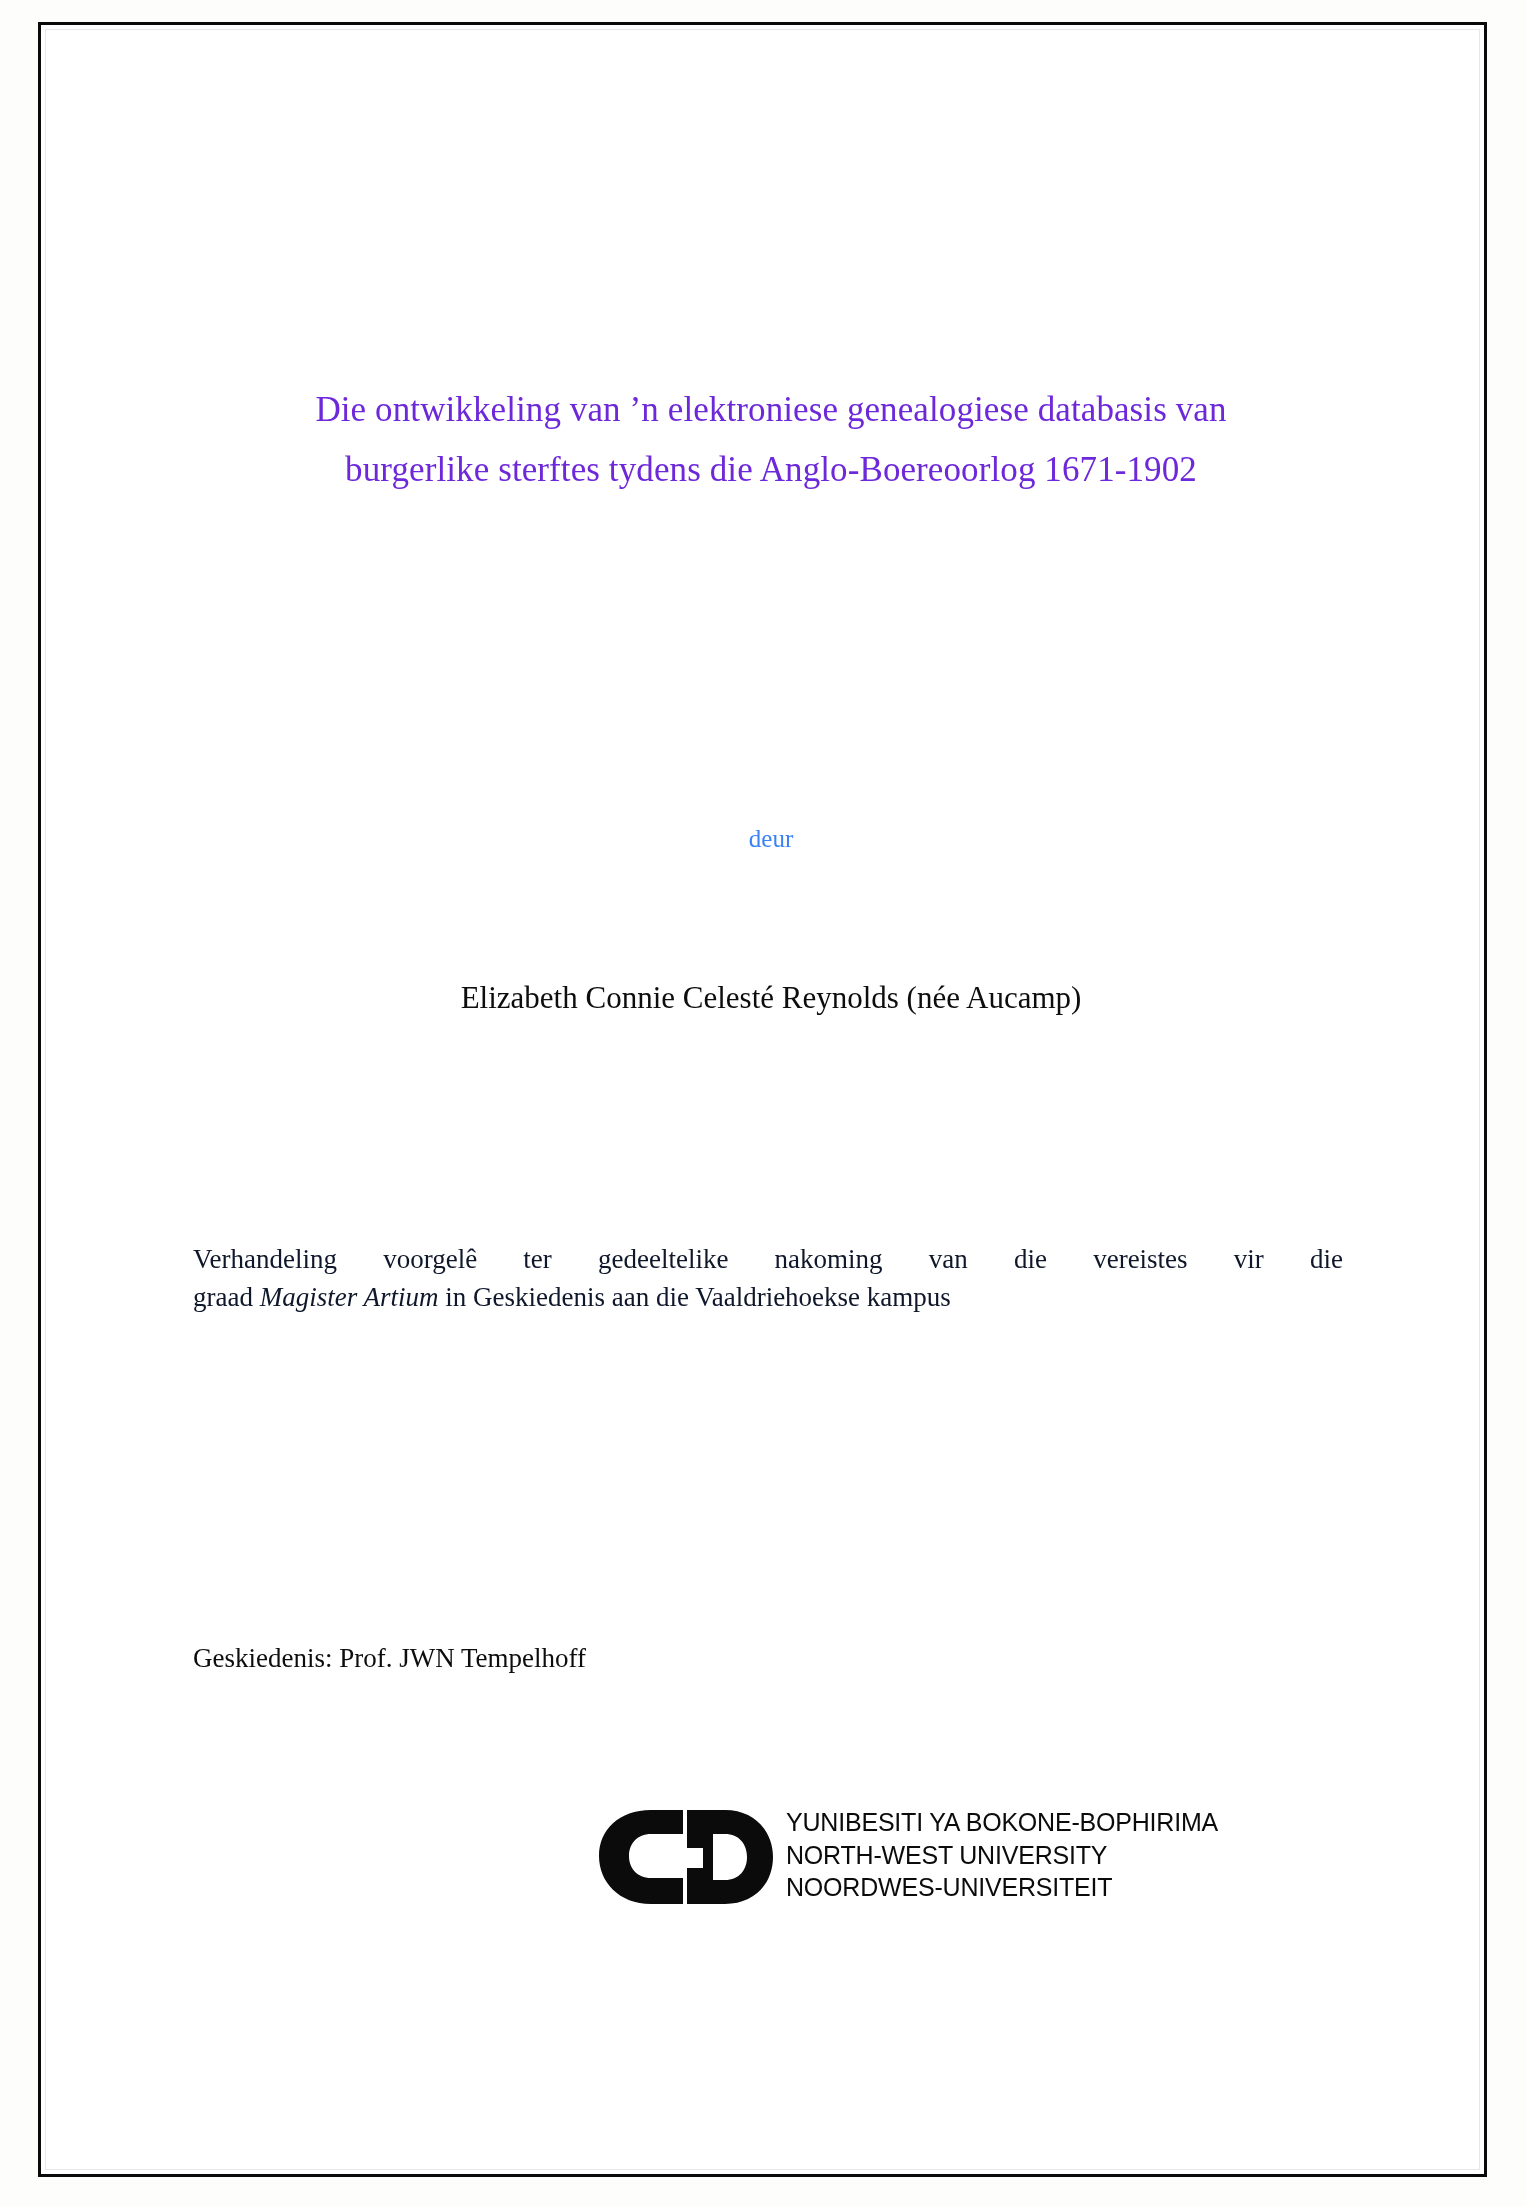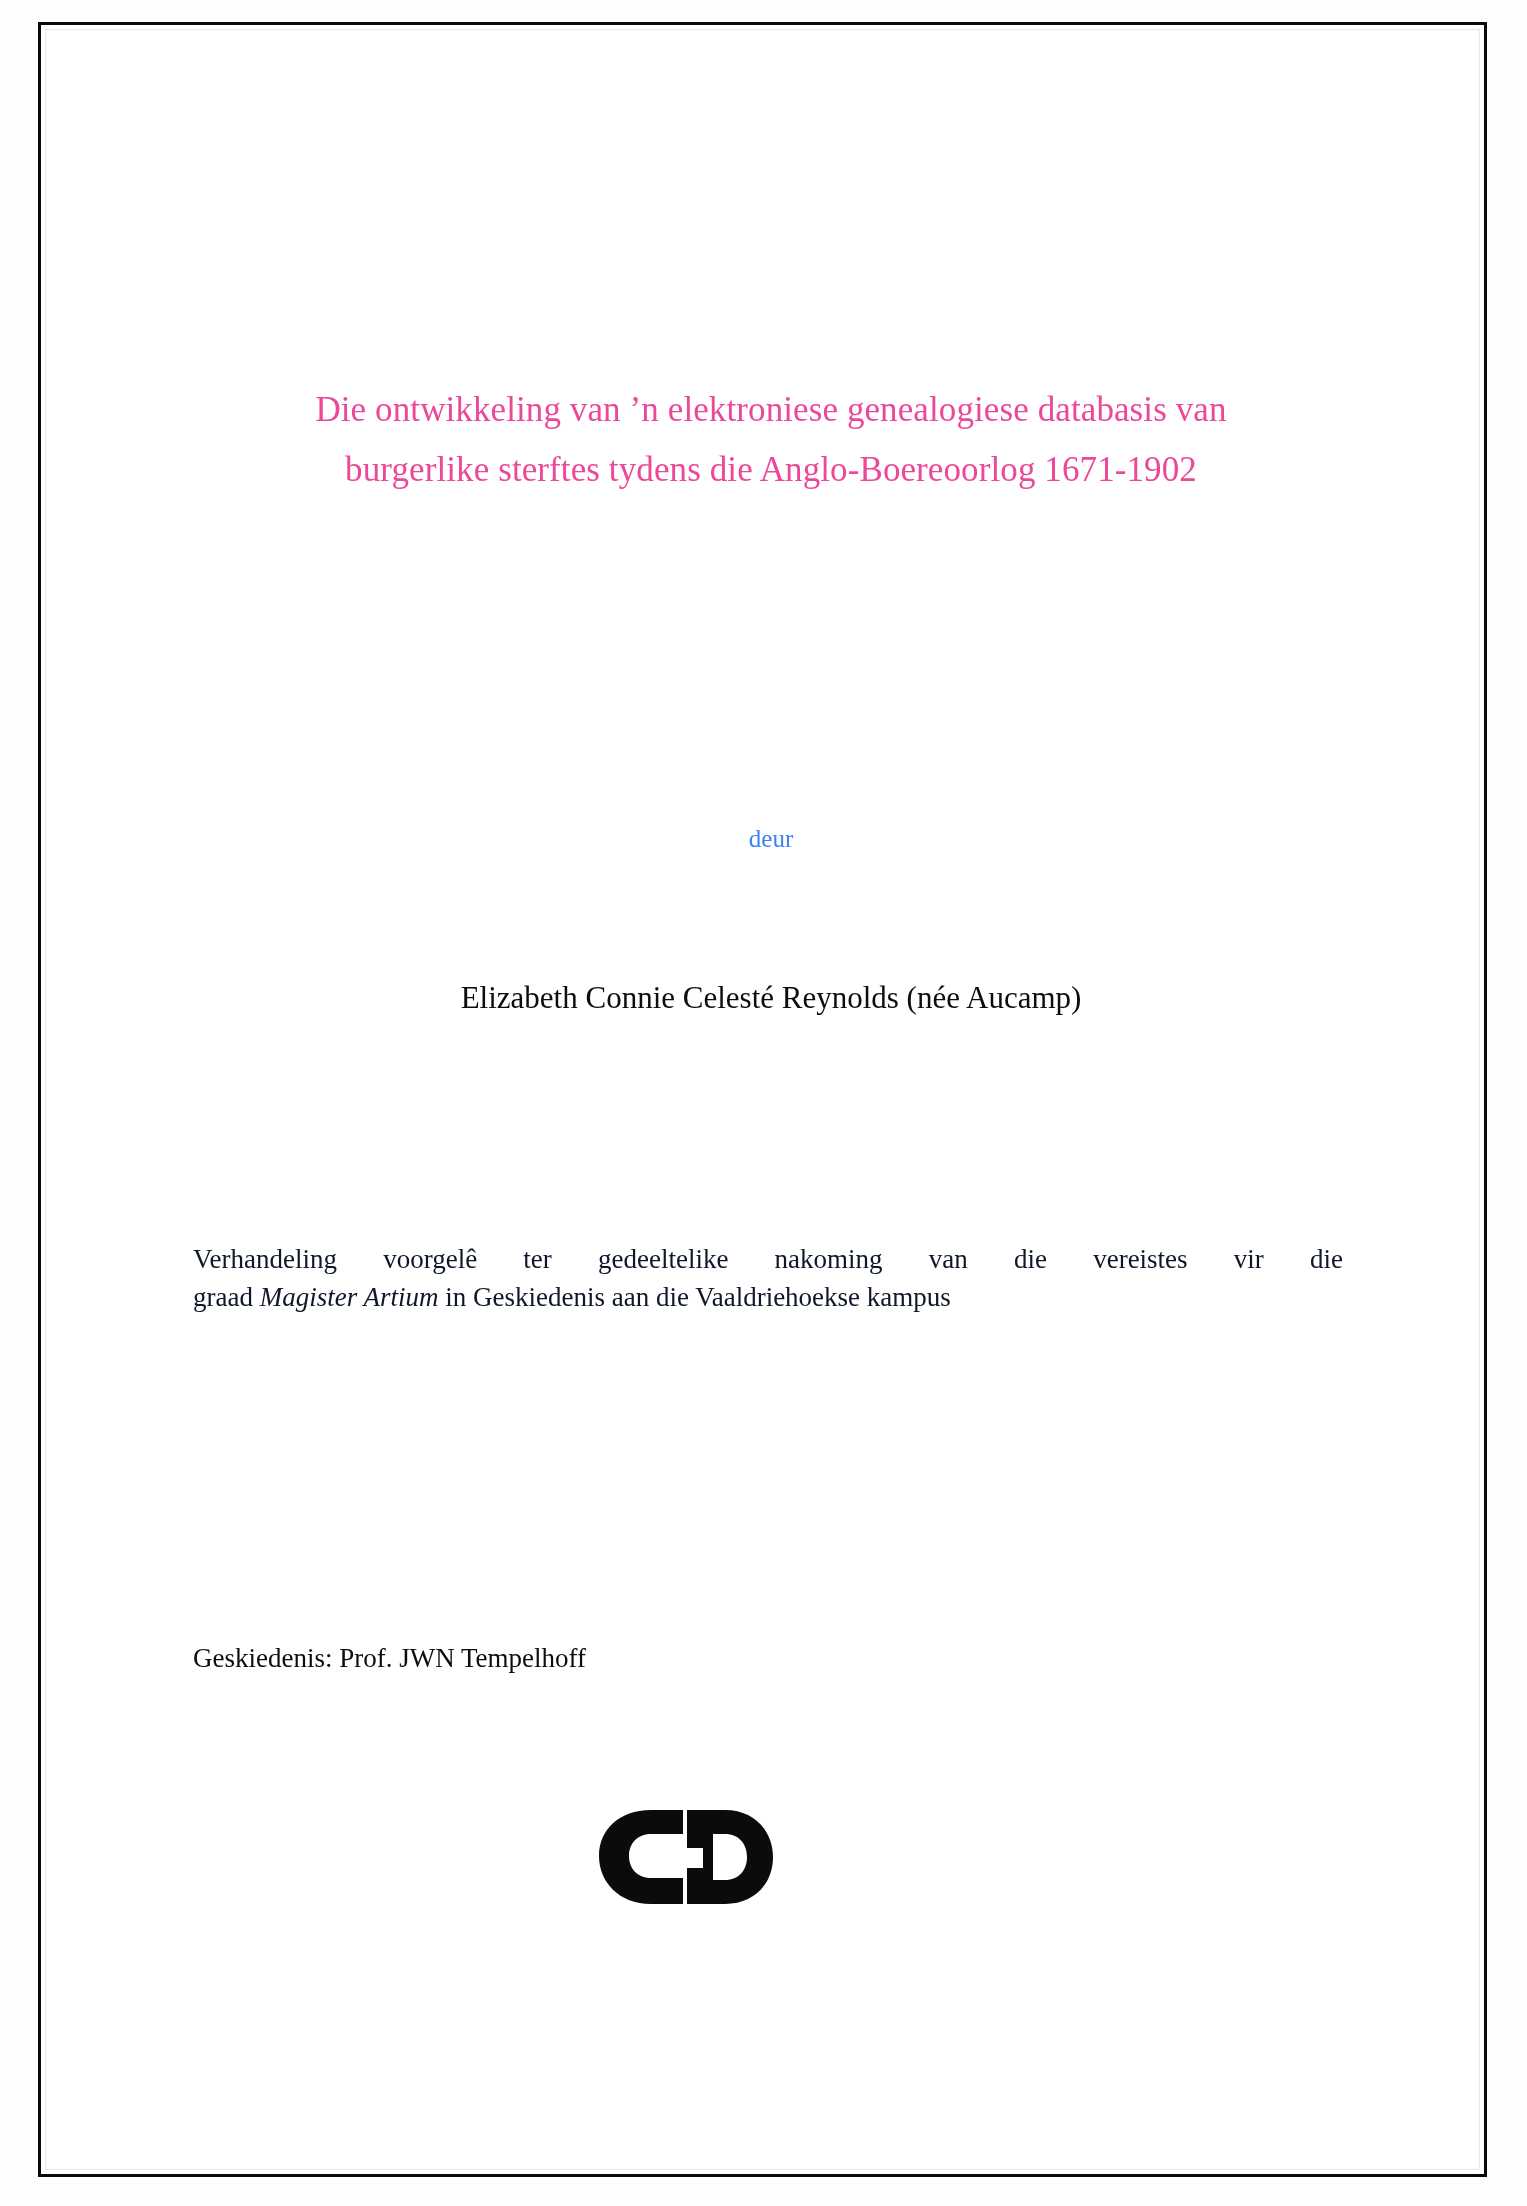--- a/index.html
+++ b/index.html
@@ -54,21 +54,21 @@
 
   .title {
     position: absolute;
     top: 355px;
     left: 0;
     width: 1160px;
     text-align: center;
     font-size: 35px;
     line-height: 1.72;
     letter-spacing: 0.1px;
-    color: #ec4899;
+    color: #6d28d9;
   }
 
   .deur {
     position: absolute;
     top: 800px;
     left: 0;
     width: 1160px;
     text-align: center;
     font-size: 25px;
     color: #3b82f6;
@@ -166,17 +166,22 @@
       <div class="supervisor">
         <div>Geskiedenis: Prof. JWN Tempelhoff</div>
       </div>
 
       <div class="logo-block">
         <svg class="logo-mark" viewBox="0 0 195 108" aria-hidden="true">
           <path d="M60 6 C28 6 8 26 8 52 C8 78 28 100 60 100 L92 100 L92 74 L60 74 C46 74 38 64 38 52 C38 40 46 30 60 30 L92 30 L92 6 Z" fill="#0b0b0b"></path>
           <path d="M96 6 L134 6 C164 6 182 28 182 53 C182 79 164 100 134 100 L96 100 Z M122 30 L122 76 L134 76 C148 76 156 66 156 53 C156 40 148 30 134 30 Z" fill="#0b0b0b"></path>
           <rect x="86" y="44" width="26" height="20" fill="#ffffff"></rect>
         </svg>
+        <div class="logo-text">
+          <div>YUNIBESITI YA BOKONE-BOPHIRIMA</div>
+          <div>NORTH-WEST UNIVERSITY</div>
+          <div>NOORDWES-UNIVERSITEIT</div>
+        </div>
       </div>
 
     </div>
   </div>
 </div>
 
 </body></html>

